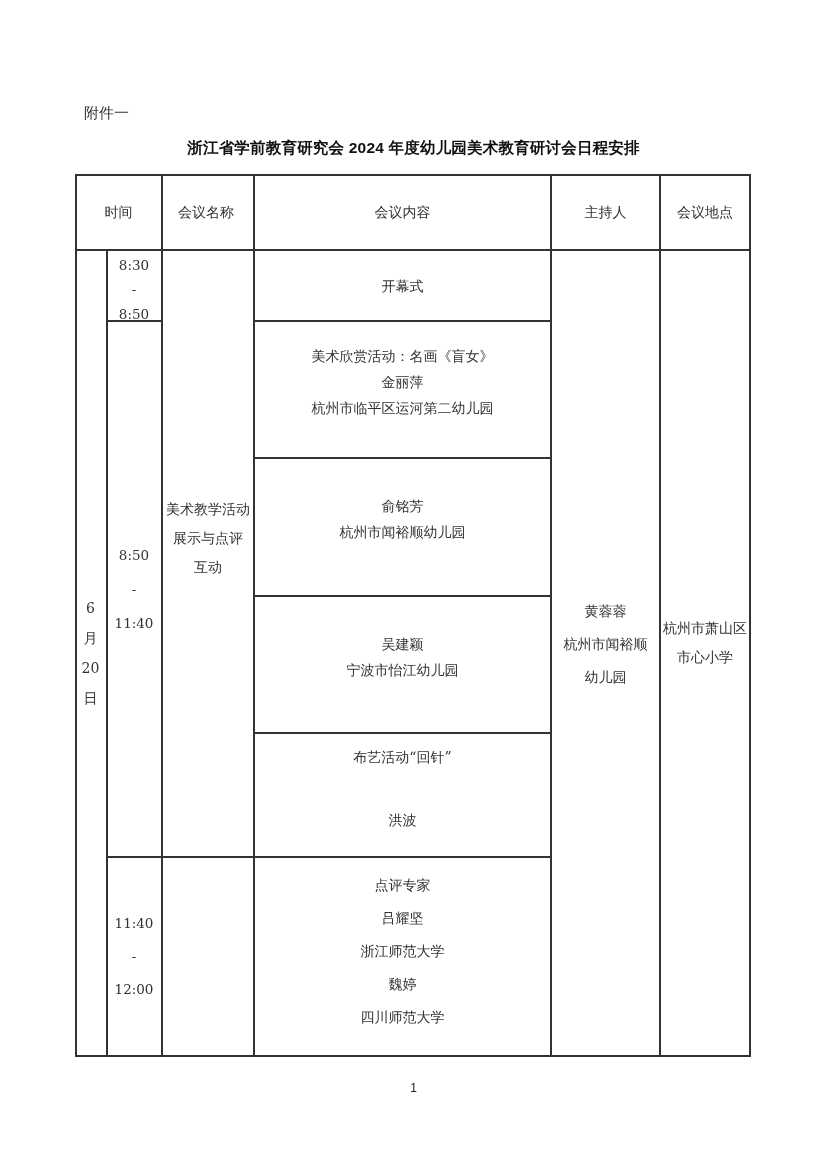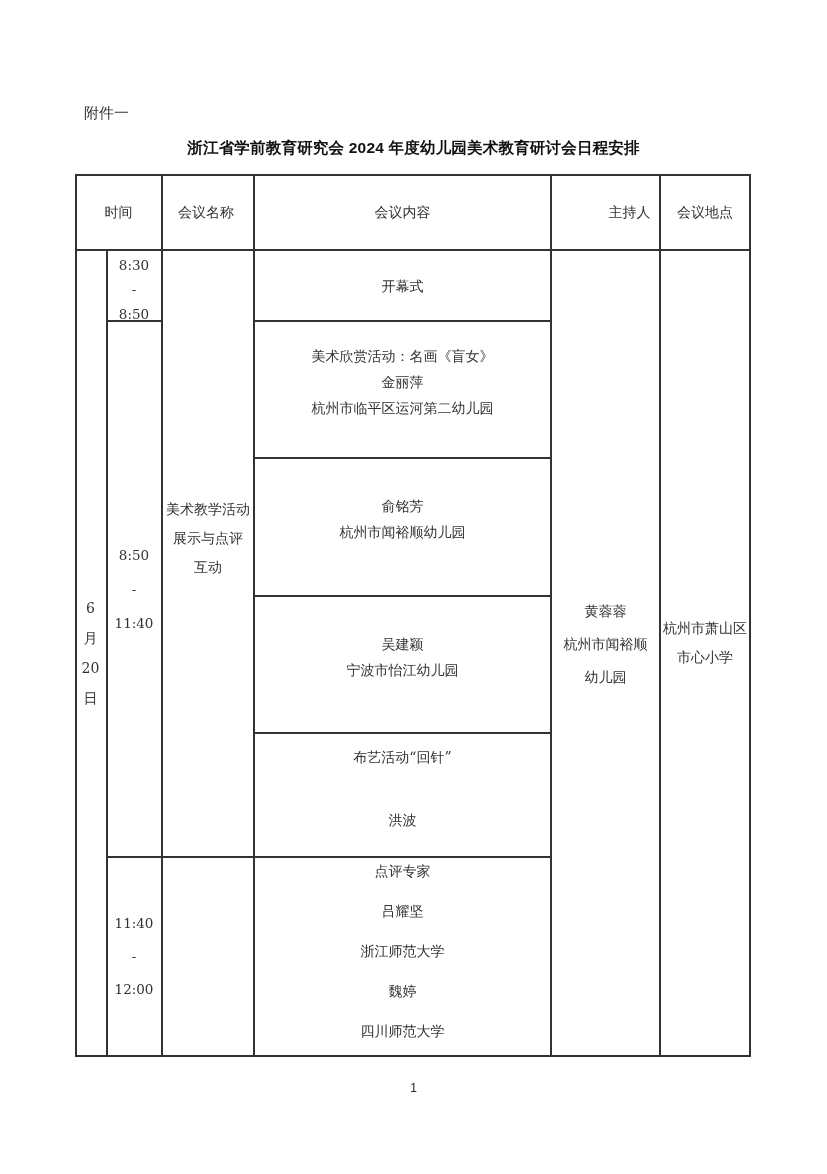--- a/index.html
+++ b/index.html
@@ -44,21 +44,21 @@
   <div class="line h" style="left:106px; top:320px; width:56px;"></div>
   <div class="line h" style="left:253px; top:320px; width:298px;"></div>
   <div class="line h" style="left:253px; top:457px; width:298px;"></div>
   <div class="line h" style="left:253px; top:595px; width:298px;"></div>
   <div class="line h" style="left:253px; top:732px; width:298px;"></div>
   <div class="line h" style="left:106px; top:856px; width:445px;"></div>
 
   <div class="cell" style="left:75px; top:174px; width:87px; height:76px;">时间</div>
   <div class="cell" style="left:162px; top:174px; width:88px; height:76px;">会议名称</div>
   <div class="cell" style="left:254px; top:174px; width:297px; height:76px;">会议内容</div>
-  <div class="cell" style="left:551px; top:174px; width:109px; height:76px;margin-left:24px;">主持人</div>
+  <div class="cell" style="left:551px; top:174px; width:109px; height:76px;">主持人</div>
   <div class="cell" style="left:660px; top:174px; width:90px; height:76px;">会议地点</div>
 
   <div class="cell stack" style="left:75px; top:250px; width:31px; height:806px; line-height:30px;">
     <span>6</span>
     <span>月</span>
     <span>20</span>
     <span>日</span>
   </div>
 
   <div class="cell stack" style="left:106px; top:255px; width:56px; height:66px; justify-content:space-between; padding:4px 0 0 0; font-size:13.5px;">
@@ -96,21 +96,21 @@
     <span>杭州市闻裕顺幼儿园</span>
   </div>
   <div class="cell stack" style="left:254px; top:596px; width:297px; height:137px; line-height:26px; padding-bottom:16px;">
     <span>吴建颖</span>
     <span>宁波市怡江幼儿园</span>
   </div>
   <div class="cell stack" style="left:254px; top:733px; width:297px; height:124px; line-height:32px; padding-bottom:14px;gap:31px;">
     <span>布艺活动“回针”</span>
     <span>洪波</span>
   </div>
-  <div class="cell stack" style="left:254px; top:857px; width:297px; height:199px; line-height:33px; padding-bottom:10px;gap:7px;">
+  <div class="cell stack" style="left:254px; top:857px; width:297px; height:199px; line-height:33px; padding-bottom:10px;">
     <span>点评专家</span>
     <span>吕耀坚</span>
     <span>浙江师范大学</span>
     <span>魏婷</span>
     <span>四川师范大学</span>
   </div>
 
   <div class="cell stack" style="left:551px; top:250px; width:109px; height:806px; line-height:33px; padding-bottom:18px;">
     <span>黄蓉蓉</span>
     <span>杭州市闻裕顺</span>

